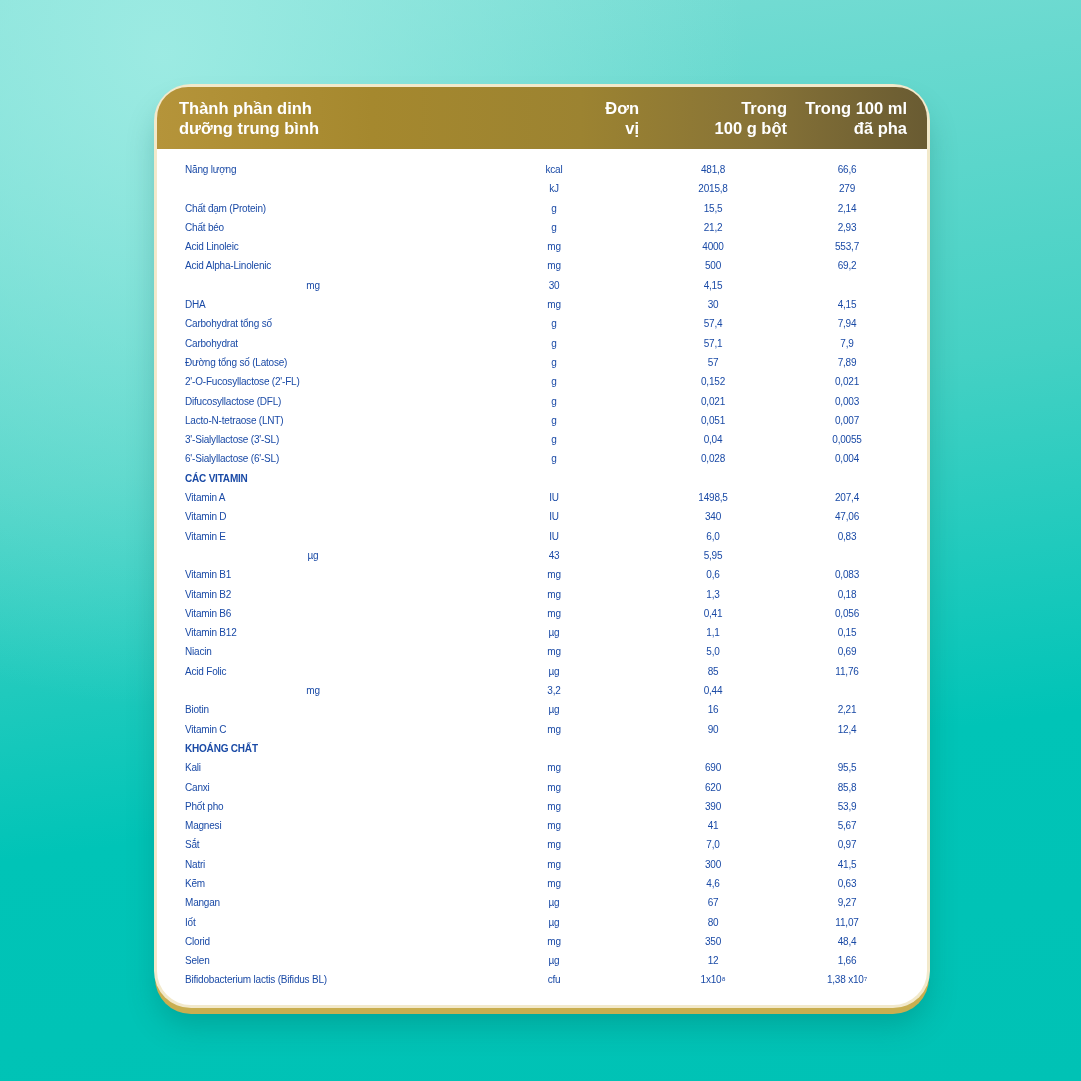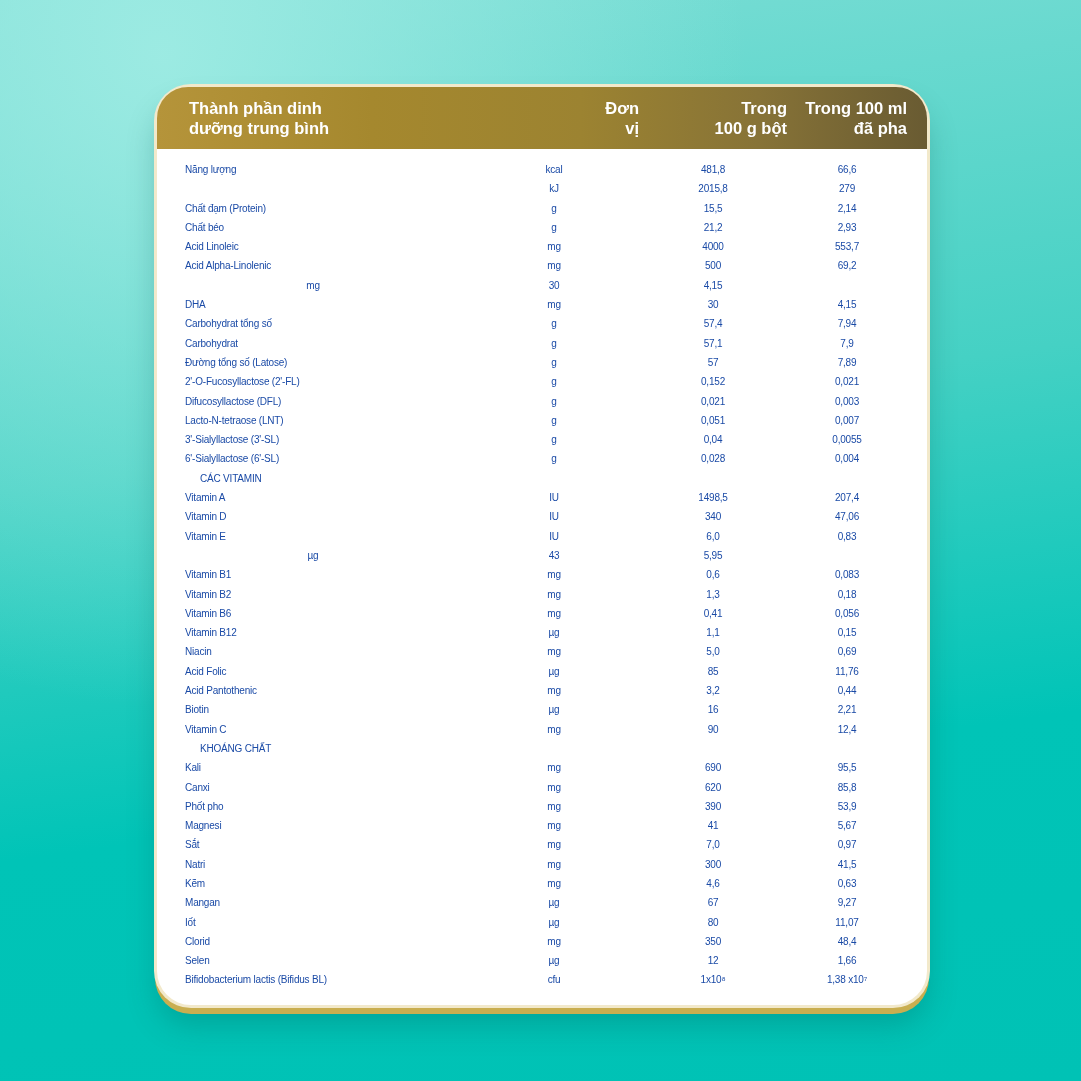--- a/index.html
+++ b/index.html
@@ -28,34 +28,34 @@
     background: linear-gradient(90deg, #b5943a 0%, #a5882e 28%, #9c8331 55%, #877337 78%, #695b32 100%);
     display: grid;
     grid-template-columns: 312px 170px 148px 120px;
     align-items: center;
     color: #ffffff;
     font-weight: bold;
     font-size: 16.5px;
     line-height: 20px;
   }
   .hcell { text-align: right; }
-  .hcell.first { text-align: left; padding-left: 32px; }
+  .hcell.first { text-align: left; padding-left: 22px; }
   .rows {
     padding: 11px 0 0 0;
     color: #1a4aa6;
     font-size: 10px;
     letter-spacing: -0.2px;
   }
   .row {
     display: grid;
     grid-template-columns: 312px 170px 148px 120px;
     height: 19.3px;
     line-height: 19.3px;
   }
-  .row.section { font-weight: normal; padding-left: 15px; }
+  .row.section { font-weight: bold; }
   .cell.label { padding-left: 28px; white-space: nowrap; }
   .cell.center { text-align: center; white-space: nowrap; }
 </style>
 </head>
 <body>
 
 <div class="card">
   <div class="table-header">
     <div class="hcell first">
       <div>Thành phần dinh</div>
@@ -226,21 +226,20 @@
         <div class="cell center">5,0</div>
         <div class="cell center">0,69</div>
       </div>
       <div class="row">
         <div class="cell label">Acid Folic</div>
         <div class="cell center">µg</div>
         <div class="cell center">85</div>
         <div class="cell center">11,76</div>
       </div>
       <div class="row">
-        <div class="cell label">Acid Pantothenic</div>
         <div class="cell center">mg</div>
         <div class="cell center">3,2</div>
         <div class="cell center">0,44</div>
       </div>
       <div class="row">
         <div class="cell label">Biotin</div>
         <div class="cell center">µg</div>
         <div class="cell center">16</div>
         <div class="cell center">2,21</div>
       </div>

